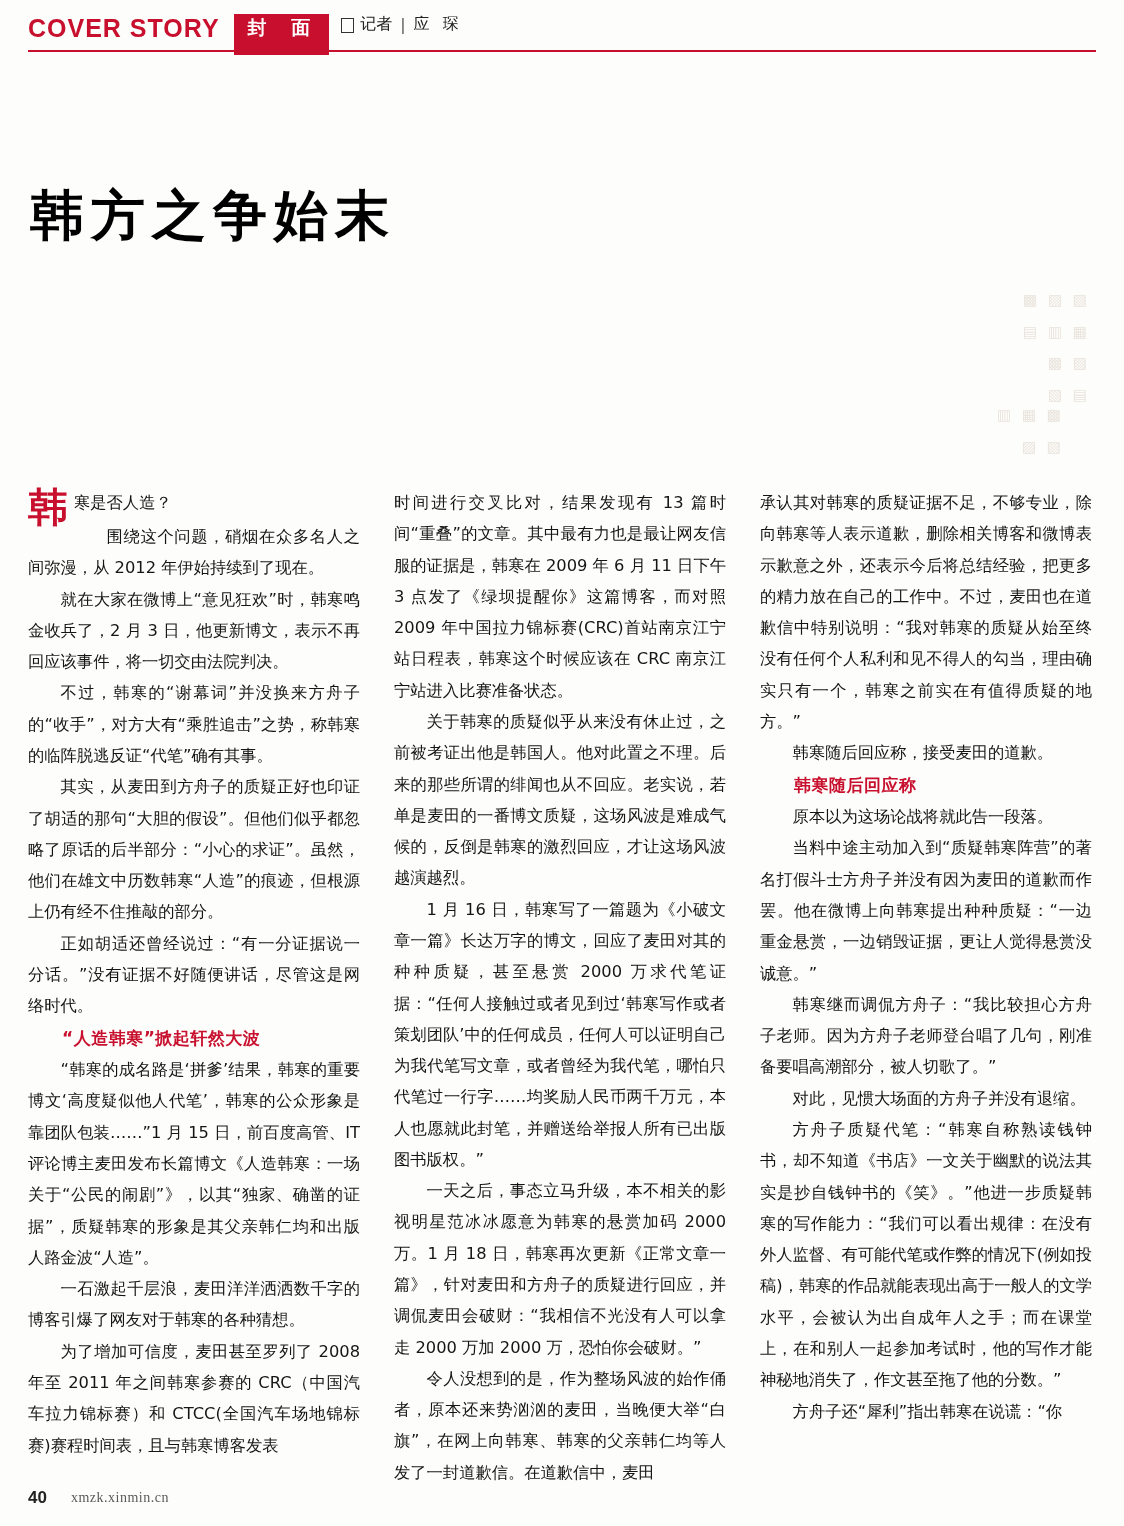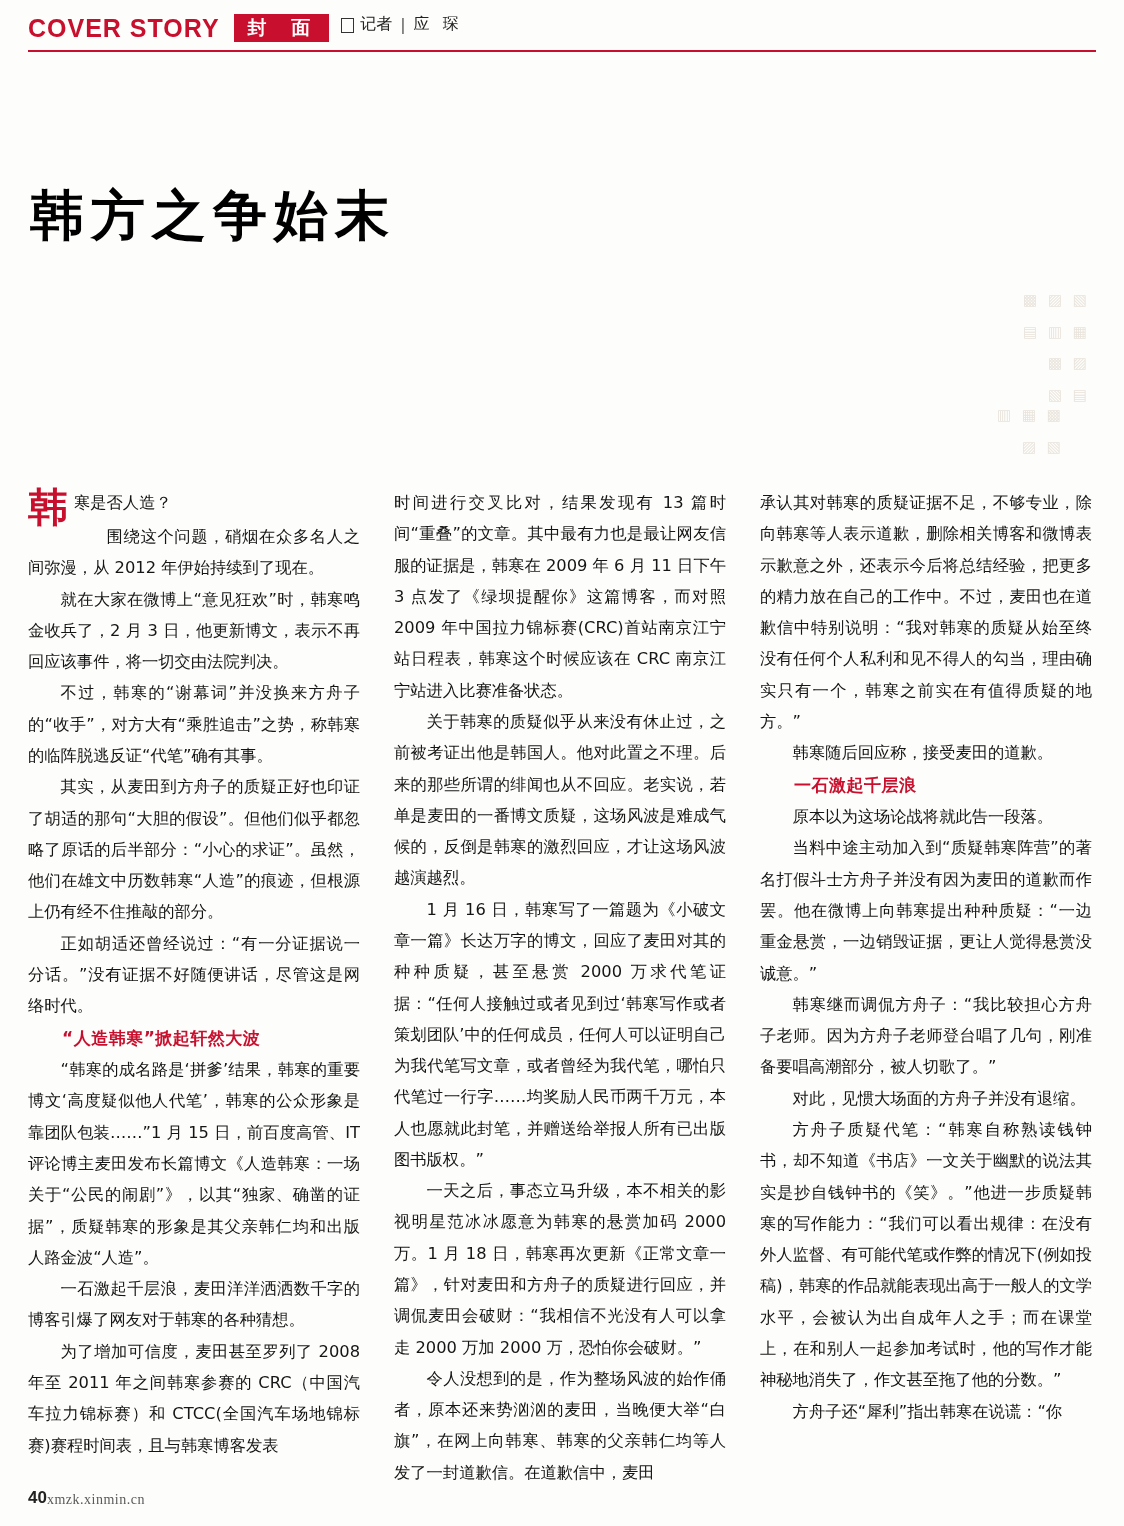--- a/index.html
+++ b/index.html
@@ -34,21 +34,21 @@
     white-space: nowrap;
   }
   .cover-badge {
     margin-left: 14px;
     background: #c8102e;
     color: #ffffff;
     font-family: "DejaVu Sans", sans-serif;
     font-weight: bold;
     font-size: 19px;
     letter-spacing: 9px;
-    padding: 4px 10px 5px 14px;
+    padding: 4px 10px 18px 14px;
     line-height: 1;
   }
   .byline {
     margin-left: 12px;
     font-family: "DejaVu Sans", sans-serif;
     font-size: 16px;
     color: #222;
     display: flex;
     align-items: center;
     gap: 6px;
@@ -163,22 +163,22 @@
     text-indent: 0;
     letter-spacing: 0.5px;
   }
 
   
   .footer {
     position: absolute;
     left: 28px;
     bottom: 18px;
     display: flex;
-    align-items: flex-end;
-    gap: 0;
+    align-items: center;
+    gap: 24px;
   }
   .page-num {
     font-family: "Liberation Sans", sans-serif;
     font-size: 17px;
     font-weight: bold;
     color: #222;
   }
   .site {
     font-family: Liberation Serif, serif;
     font-size: 14px;
@@ -235,21 +235,21 @@
       <p class="noindent">时间进行交叉比对，结果发现有 13 篇时间“重叠”的文章。其中最有力也是最让网友信服的证据是，韩寒在 2009 年 6 月 11 日下午 3 点发了《绿坝提醒你》这篇博客，而对照 2009 年中国拉力锦标赛(CRC)首站南京江宁站日程表，韩寒这个时候应该在 CRC 南京江宁站进入比赛准备状态。</p>
       <p>关于韩寒的质疑似乎从来没有休止过，之前被考证出他是韩国人。他对此置之不理。后来的那些所谓的绯闻也从不回应。老实说，若单是麦田的一番博文质疑，这场风波是难成气候的，反倒是韩寒的激烈回应，才让这场风波越演越烈。</p>
       <p>1 月 16 日，韩寒写了一篇题为《小破文章一篇》长达万字的博文，回应了麦田对其的种种质疑，甚至悬赏 2000 万求代笔证据：“任何人接触过或者见到过‘韩寒写作或者策划团队’中的任何成员，任何人可以证明自己为我代笔写文章，或者曾经为我代笔，哪怕只代笔过一行字……均奖励人民币两千万元，本人也愿就此封笔，并赠送给举报人所有已出版图书版权。”</p>
       <p>一天之后，事态立马升级，本不相关的影视明星范冰冰愿意为韩寒的悬赏加码 2000 万。1 月 18 日，韩寒再次更新《正常文章一篇》，针对麦田和方舟子的质疑进行回应，并调侃麦田会破财：“我相信不光没有人可以拿走 2000 万加 2000 万，恐怕你会破财。”</p>
       <p>令人没想到的是，作为整场风波的始作俑者，原本还来势汹汹的麦田，当晚便大举“白旗”，在网上向韩寒、韩寒的父亲韩仁均等人发了一封道歉信。在道歉信中，麦田</p>
     </div>
 
     <div class="col">
       <p class="noindent">承认其对韩寒的质疑证据不足，不够专业，除向韩寒等人表示道歉，删除相关博客和微博表示歉意之外，还表示今后将总结经验，把更多的精力放在自己的工作中。不过，麦田也在道歉信中特别说明：“我对韩寒的质疑从始至终没有任何个人私利和见不得人的勾当，理由确实只有一个，韩寒之前实在有值得质疑的地方。”</p>
       <p>韩寒随后回应称，接受麦田的道歉。</p>
-      <p class="subhead">一石激起千层浪</p>
+      <p class="subhead">韩寒随后回应称</p>
       <p>原本以为这场论战将就此告一段落。</p>
       <p>当料中途主动加入到“质疑韩寒阵营”的著名打假斗士方舟子并没有因为麦田的道歉而作罢。他在微博上向韩寒提出种种质疑：“一边重金悬赏，一边销毁证据，更让人觉得悬赏没诚意。”</p>
       <p>韩寒继而调侃方舟子：“我比较担心方舟子老师。因为方舟子老师登台唱了几句，刚准备要唱高潮部分，被人切歌了。”</p>
       <p>对此，见惯大场面的方舟子并没有退缩。</p>
       <p>方舟子质疑代笔：“韩寒自称熟读钱钟书，却不知道《书店》一文关于幽默的说法其实是抄自钱钟书的《笑》。”他进一步质疑韩寒的写作能力：“我们可以看出规律：在没有外人监督、有可能代笔或作弊的情况下(例如投稿)，韩寒的作品就能表现出高于一般人的文学水平，会被认为出自成年人之手；而在课堂上，在和别人一起参加考试时，他的写作才能神秘地消失了，作文甚至拖了他的分数。”</p>
       <p>方舟子还“犀利”指出韩寒在说谎：“你</p>
     </div>
   </div>
 
   <div class="footer">

